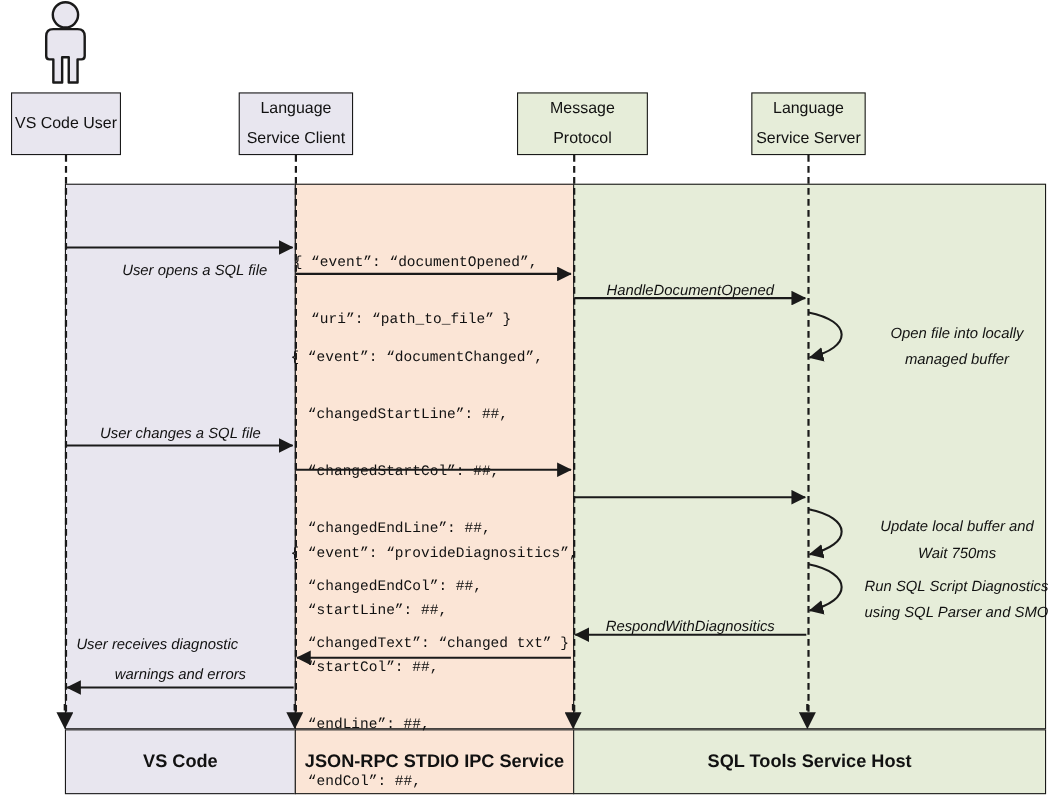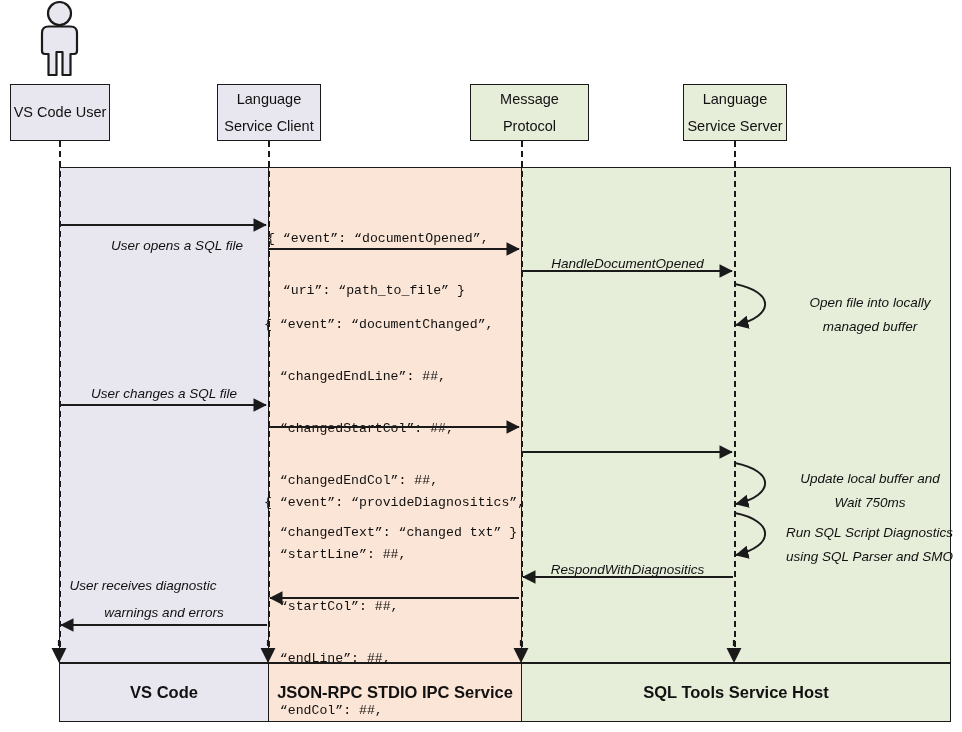--- a/index.html
+++ b/index.html
@@ -104,22 +104,23 @@
   <div class="msg-label" style="left:59px;top:574px;width:168px;">User receives diagnostic</div>
   <div class="msg-label" style="left:59px;top:601px;width:210px;">warnings and errors</div>
 
   <div class="json-block" style="left:267px;top:200px;">
     <div>{ “event”: “documentOpened”,</div>
     <div>  “uri”: “path_to_file” }</div>
   </div>
 
   <div class="json-block" style="left:264px;top:286px;">
     <div>{ “event”: “documentChanged”,</div>
+    <div>  “changedStartLine”: ##,</div>
+    <div>  “changedStartCol”: ##,</div>
     <div>  “changedEndLine”: ##,</div>
-    <div>  “changedStartCol”: ##,</div>
     <div>  “changedEndCol”: ##,</div>
     <div>  “changedText”: “changed txt” }</div>
   </div>
 
   <div class="json-block" style="left:264px;top:464px;">
     <div>{ “event”: “provideDiagnositics”,</div>
     <div>  “startLine”: ##,</div>
     <div>  “startCol”: ##,</div>
     <div>  “endLine”: ##,</div>
     <div>  “endCol”: ##,</div>

